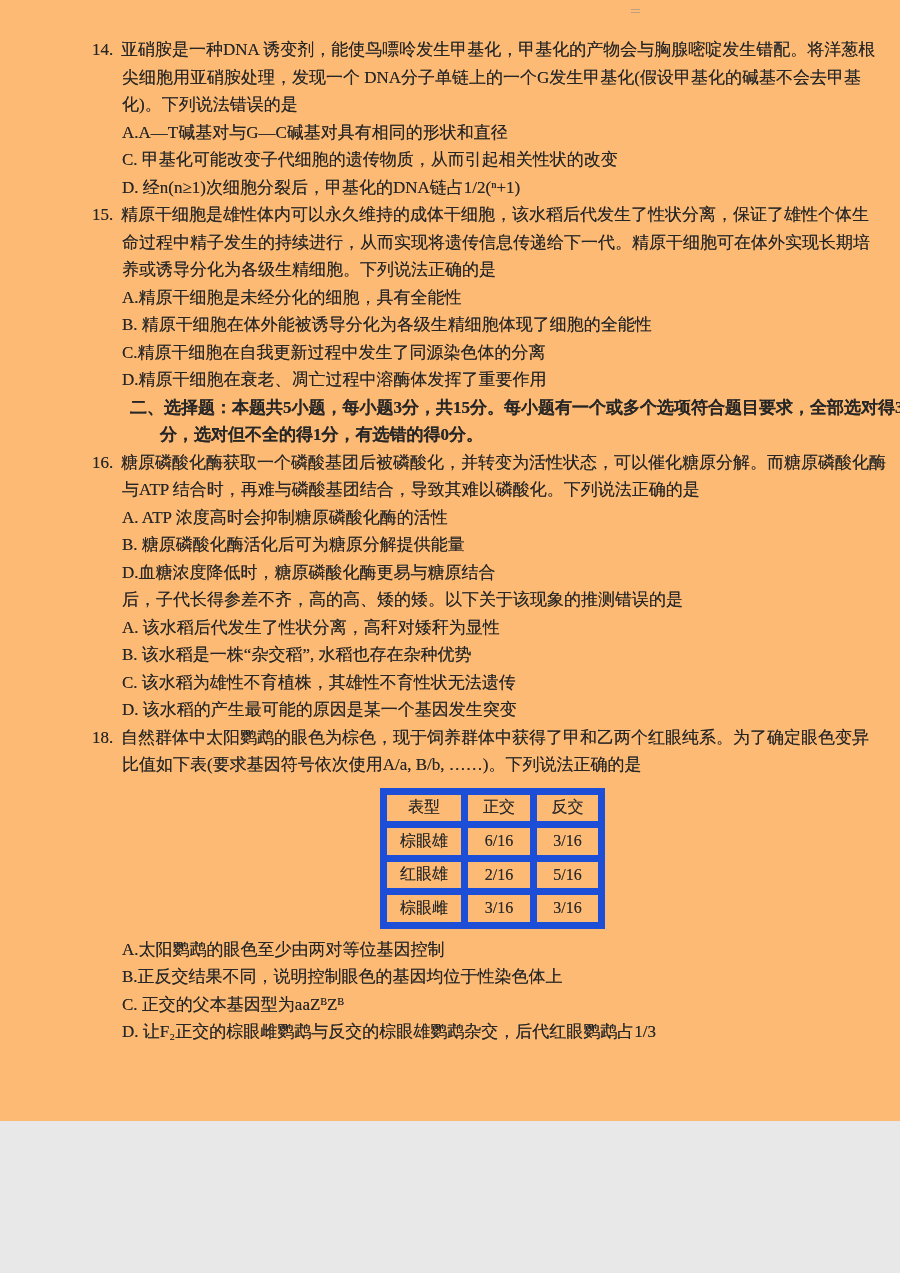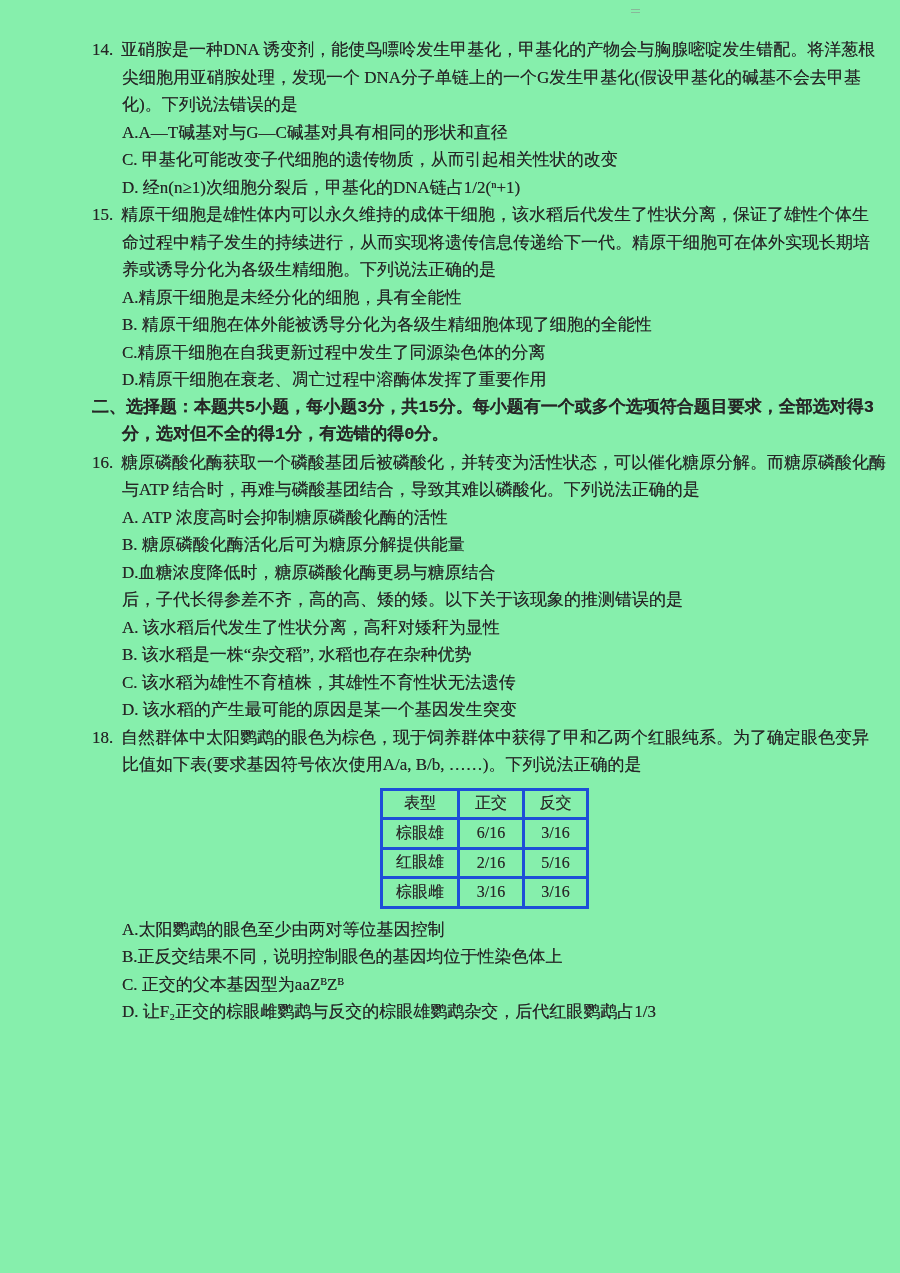--- a/index.html
+++ b/index.html
@@ -1,38 +1,38 @@
 <!DOCTYPE html>
 <html><head>
 <meta charset="utf-8">
 <style>
   html,body{margin:0;padding:0;background:#e8e8e8;}
   .page{
-    position:relative;width:900px;height:1273px;margin:0 auto;
-    background:#86efac;color:#262626;overflow:hidden;
+    position:relative;width:900px;height:1121px;margin:0 auto;
+    background:#fdba74;color:#262626;overflow:hidden;
     font-family:"Liberation Serif","DejaVu Serif",serif;
   }
   .content{position:absolute;left:92px;top:36px;width:745px;}
   .line{
     height:27.5px;line-height:27.5px;font-size:17px;white-space:nowrap;
     text-shadow:0 0 .5px rgba(40,40,40,.65);
   }
   .cont,.opt{padding-left:30px;}
   .qnum{display:inline-block;min-width:29px;}
   .sect{
-    font-family:Liberation Mono, monospace;
-    font-weight:bold;font-size:17px;
+    font-family:Liberation Serif, serif;
+    font-weight:bold;font-size:17px;margin-left:38px;
   }
   .ftable{
     border-collapse:collapse;margin:9px 0 7px 288px;
     font-size:16px;text-align:center;color:#2a2a2a;
     border:2px solid #2b2b2b;
   }
   .ftable th,.ftable td{
-    border:3px solid #1d4ed8;font-weight:normal;
+    border:7px solid #1d4ed8;font-weight:normal;
     height:26.5px;padding:0 4px;text-shadow:0 0 .5px rgba(40,40,40,.6);
   }
   .ftable .c0{width:66px;}
   .ftable .c1{width:54px;}
   .ftable .c2{width:53px;}
   .smudge{
     position:absolute;left:631px;top:9px;width:9px;height:5px;opacity:.55;
     background:repeating-linear-gradient(180deg,#8a8a8a 0 1.2px,transparent 1.2px 3px);
   }
 </style>

